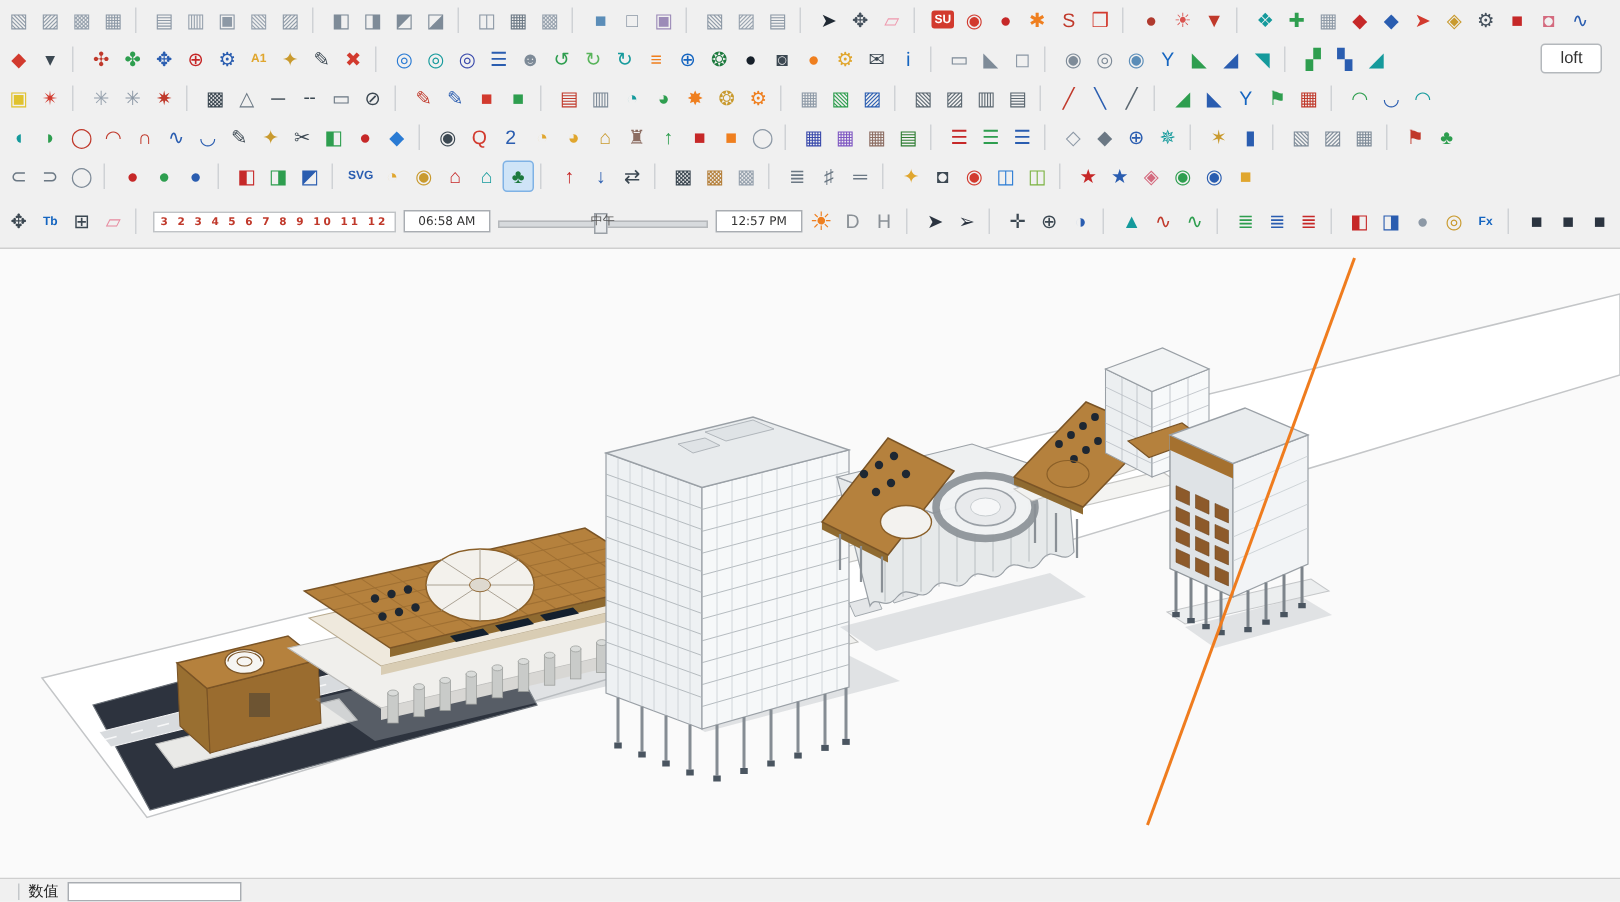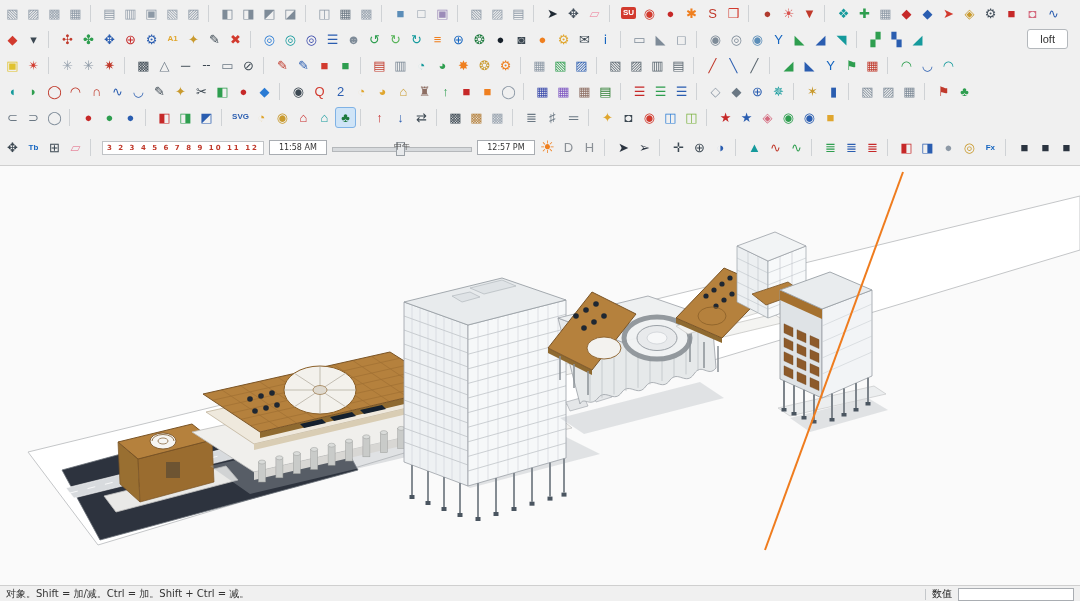--- a/index.html
+++ b/index.html
@@ -715,21 +715,21 @@
         </button>
         <button class="tbtn" data-name="toolbar-button-table-grid">
           <span class="glyph" data-name="table-grid-icon" style="color: rgb(60, 72, 82);">⊞</span>
         </button>
         <button class="tbtn" data-name="toolbar-button-eraser-soft">
           <span class="glyph" data-name="eraser-soft-icon" style="color: rgb(231, 140, 160);">▱</span>
         </button>
         <span class="tsep" data-name="toolbar-separator"></span>
       </span>
     <span class="hours-strip" data-name="shadow-hours-strip">3 2 3 4 5 6 7 8 9 10 11 12</span>
-    <span class="timebox" data-name="shadow-time-start">11:58 AM</span>
+    <span class="timebox" data-name="shadow-time-start">06:58 AM</span>
     <span class="slider" data-name="shadow-time-slider">
       <span class="track" data-name="slider-track"></span>
       <span class="thumb" data-name="slider-thumb"></span>
       <span class="lbl" data-name="slider-noon-label">中午</span>
     </span>
     <span class="timebox" data-name="shadow-time-end">12:57 PM</span>
     <span style="display:flex;align-items:center;" data-name="shadow-toolbar-right-icons">
         <button class="tbtn" data-name="toolbar-button-sun-shadows">
           <span class="glyph" data-name="sun-shadows-icon" style="color: rgb(239, 127, 31);">☀</span>
         </button>
@@ -1117,17 +1117,16 @@
             <rect x="865.5" y="236" width="5" height="3.5"></rect>
       </g>
     </g>
   </g>
 
   <line x1="903" y1="6" x2="765" y2="384" stroke="var(--accent-orange)" stroke-width="2" data-name="model-section-line"></line>
 </svg>
 </div>
 
 <div class="statusbar" data-name="status-bar">
-  <span class="hint" data-name="status-hint">对象。Shift = 加/减。Ctrl = 加。Shift + Ctrl = 减。</span>
   <span class="vsep" data-name="status-separator"></span>
   <span class="vlabel" data-name="measurement-label">数值</span>
   <input type="text" data-name="measurement-input" value="" style="">
 </div>
 
 </body></html>

